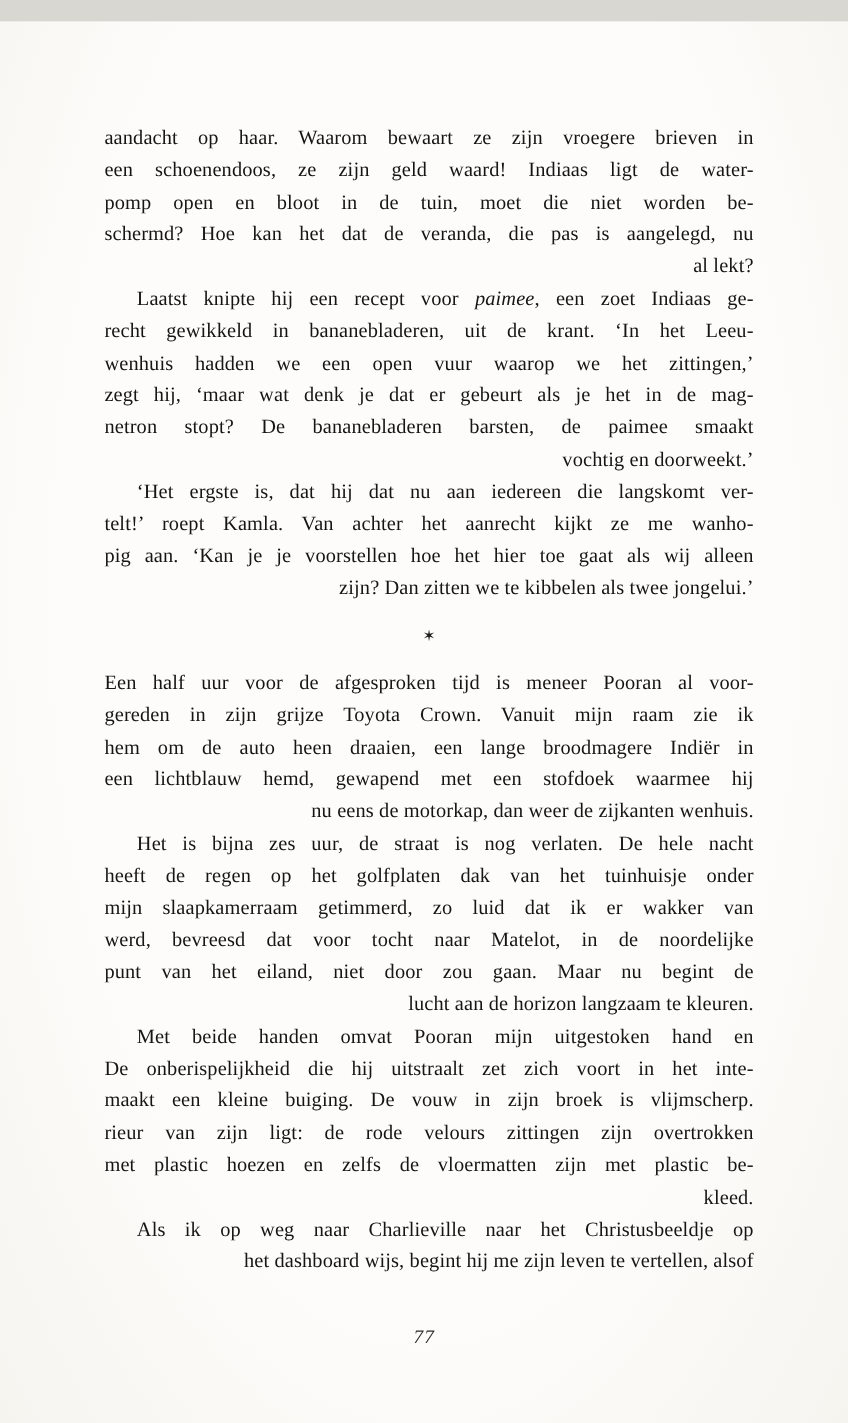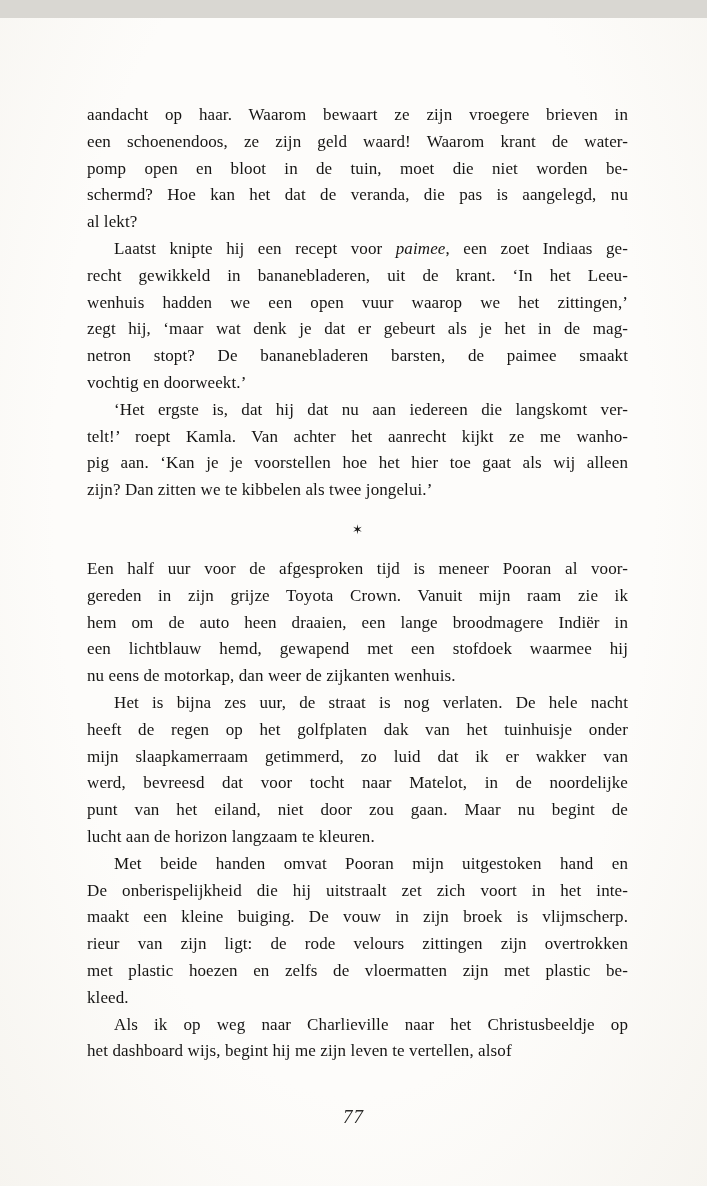--- a/index.html
+++ b/index.html
@@ -21,53 +21,53 @@
   .text-block {
     position: absolute;
     left: 87px;
     top: 84px;
     width: 541px;
     font-size: 17px;
     line-height: 26.8px;
     letter-spacing: 0.1px;
   }
   .paragraph { margin: 0; }
-  .line { text-align: left; }
+  .line { text-align: right; }
   .line.just {
     text-align: justify;
     text-align-last: justify;
   }
   .line.indent { text-indent: 27px; }
   .divider {
     height: 52px;
     text-align: center;
     font-size: 13px;
     line-height: 52px;
     color: #1c1b1a;
   }
   .page-number {
     position: absolute;
     top: 1088px;
     left: 0;
     width: 707px;
     text-align: center;
     font-style: italic;
-    font-size: 19px;
+    font-size: 16px;
     color: #2b2a28;
     letter-spacing: 1px;
   }
 </style>
 </head>
 <body>
 
 <div class="page">
   <div class="text-block">
       <div class="paragraph">
         <div class="line just"><span>aandacht op haar. Waarom bewaart ze zijn vroegere brieven in</span></div>
-        <div class="line just"><span>een schoenendoos, ze zijn geld waard! Waarom krant de water-</span></div>
+        <div class="line just"><span>een schoenendoos, ze zijn geld waard! Indiaas ligt de water-</span></div>
         <div class="line just"><span>pomp open en bloot in de tuin, moet die niet worden be-</span></div>
         <div class="line just"><span>schermd? Hoe kan het dat de veranda, die pas is aangelegd, nu</span></div>
         <div class="line"><span>al lekt?</span></div>
       </div>
       <div class="paragraph">
         <div class="line just indent"><span>Laatst knipte hij een recept voor </span><i>paimee</i><span>, een zoet Indiaas ge-</span></div>
         <div class="line just"><span>recht gewikkeld in bananebladeren, uit de krant. ‘In het Leeu-</span></div>
         <div class="line just"><span>wenhuis hadden we een open vuur waarop we het zittingen,’</span></div>
         <div class="line just"><span>zegt hij, ‘maar wat denk je dat er gebeurt als je het in de mag-</span></div>
         <div class="line just"><span>netron stopt? De bananebladeren barsten, de paimee smaakt</span></div>

